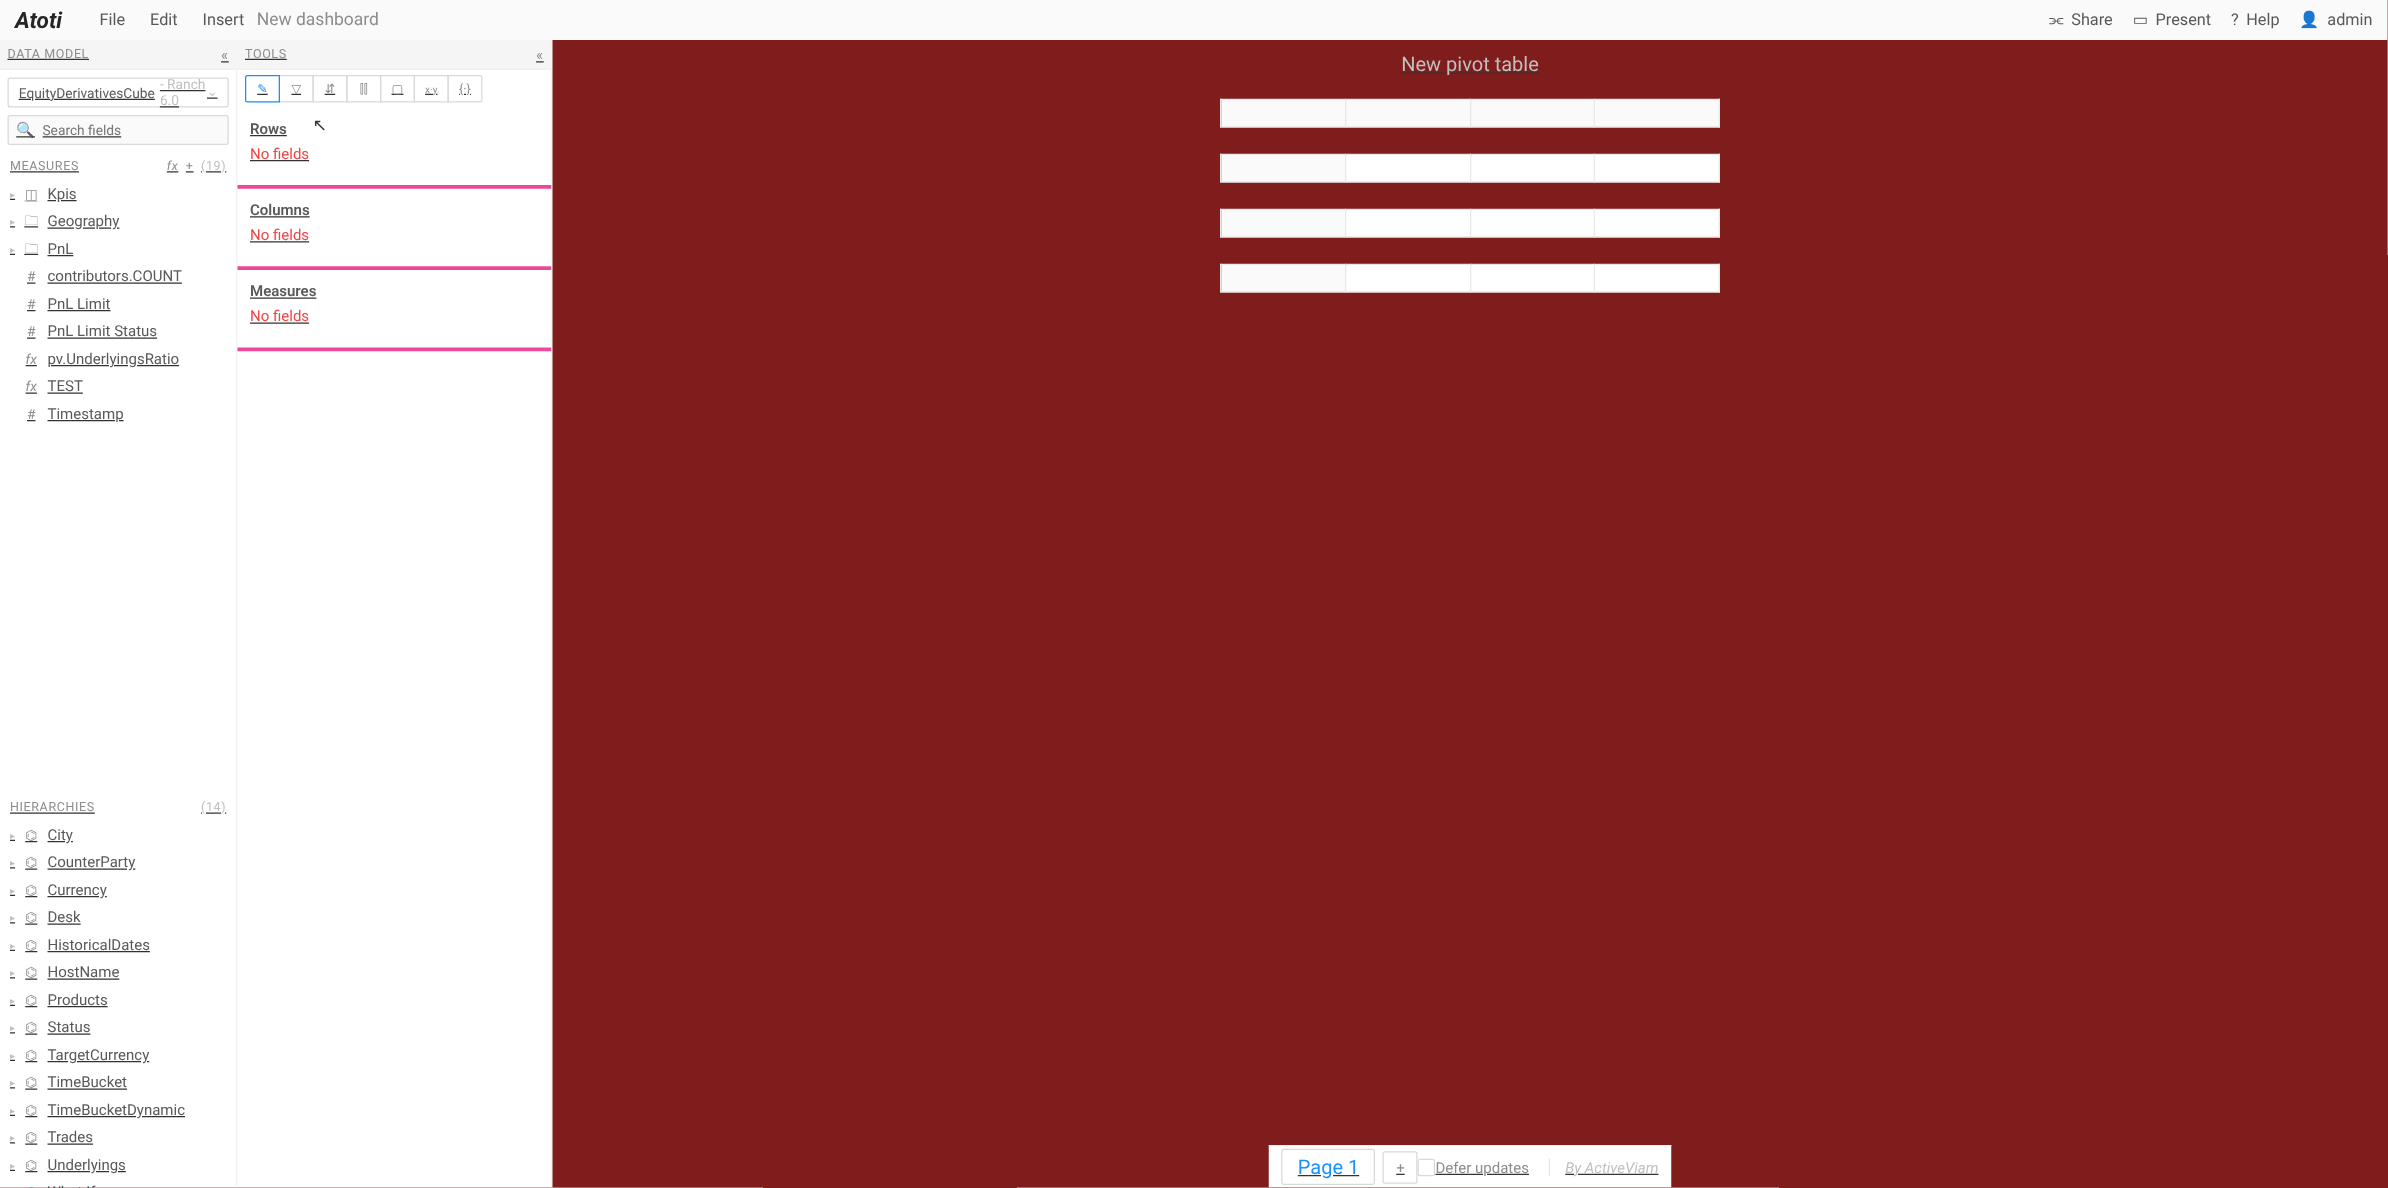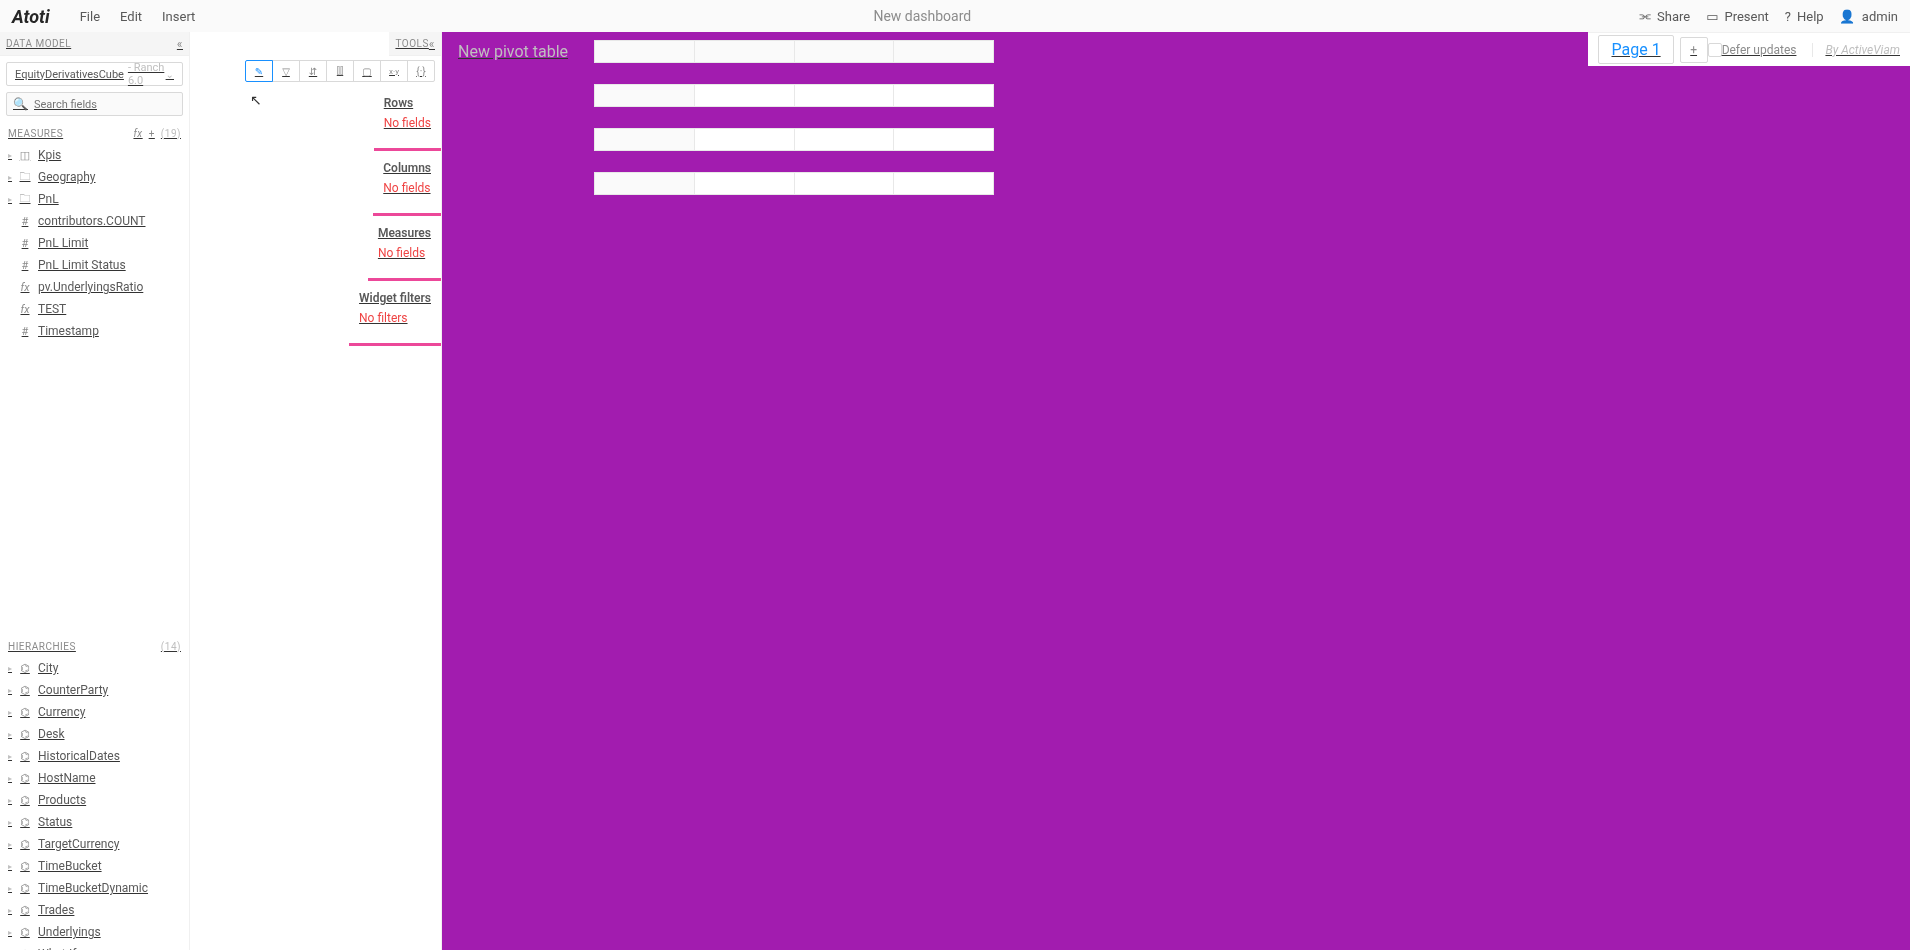--- a/index.html
+++ b/index.html
@@ -31,21 +31,20 @@
       font-style: italic;
     }
     .menu-item {
       padding: 0 10px;
       cursor: pointer;
       color: #595959;
       font-size: 13px;
     }
     .header-title {
       flex: 1;
-      text-align: center;
       color: #8c8c8c;
       font-size: 14px;
     }
     .header-right {
       display: flex;
       align-items: center;
       gap: 16px;
     }
     .header-action {
       display: flex;
@@ -164,21 +163,20 @@
       margin-right: 6px;
       color: #8c8c8c;
       font-size: 11px;
     }
     .sidebar-tools {
       width: 252px;
       background: #fff;
       border-right: 1px solid #f0f0f0;
       display: flex;
       flex-direction: column;
-      align-items: flex-end;
     }
     .tools-tabs {
       display: flex;
       padding: 4px 6px;
       gap: 0;
     }
     .tool-tab {
       width: 28px;
       height: 22px;
       border: 1px solid #d9d9d9;
@@ -211,22 +209,23 @@
       color: #595959;
       margin-bottom: 6px;
     }
     .drop-section-empty {
       font-size: 12px;
       color: #ef4444;
     }
     .content {
       flex: 1;
       display: flex;
-      flex-direction: row;
-      background: #a21caf;
+      flex-direction: column;
+      background: #7f1d1d;
+      align-items: center;
     }
     .widget-title {
       padding: 10px 16px;
       color: #bfbfbf;
       font-size: 16px;
     }
     .pivot-area {
       flex: 1;
       padding: 8px 10px;
     }
@@ -513,24 +512,20 @@
       <div class="drop-section-empty">No fields</div>
     </div>
     <div class="drop-section">
       <div class="drop-section-title">Columns</div>
       <div class="drop-section-empty">No fields</div>
     </div>
     <div class="drop-section">
       <div class="drop-section-title">Measures</div>
       <div class="drop-section-empty">No fields</div>
     </div>
-    <div class="drop-section">
-      <div class="drop-section-title">Widget filters</div>
-      <div class="drop-section-empty">No filters</div>
-    </div>
   </div>
 
   <div class="content">
     <div class="widget-title">New pivot table</div>
     <div class="pivot-area">
       <table class="pivot-grid">
         <tbody>
             <tr>
               <td class="c0 hdr"></td>
               <td class="c1 hdr"></td>

